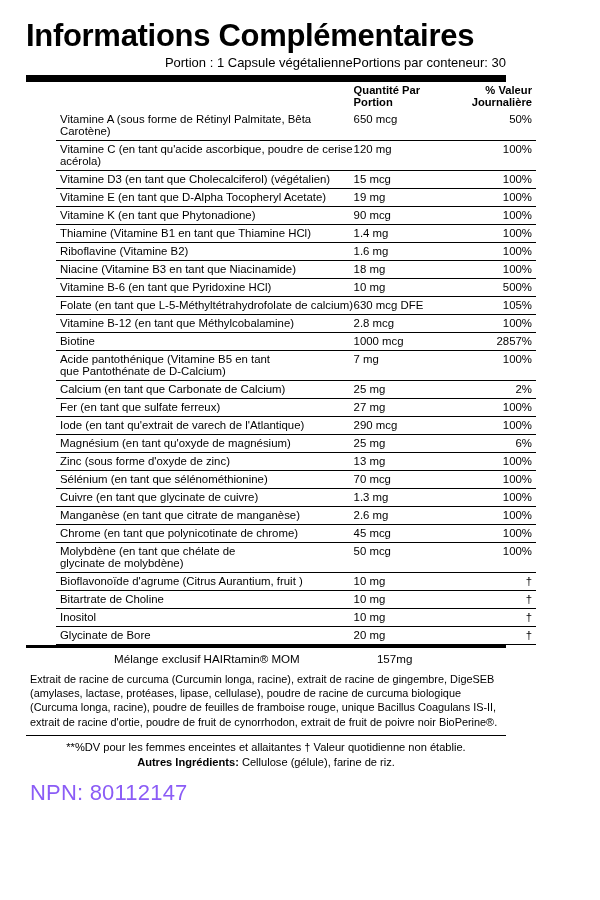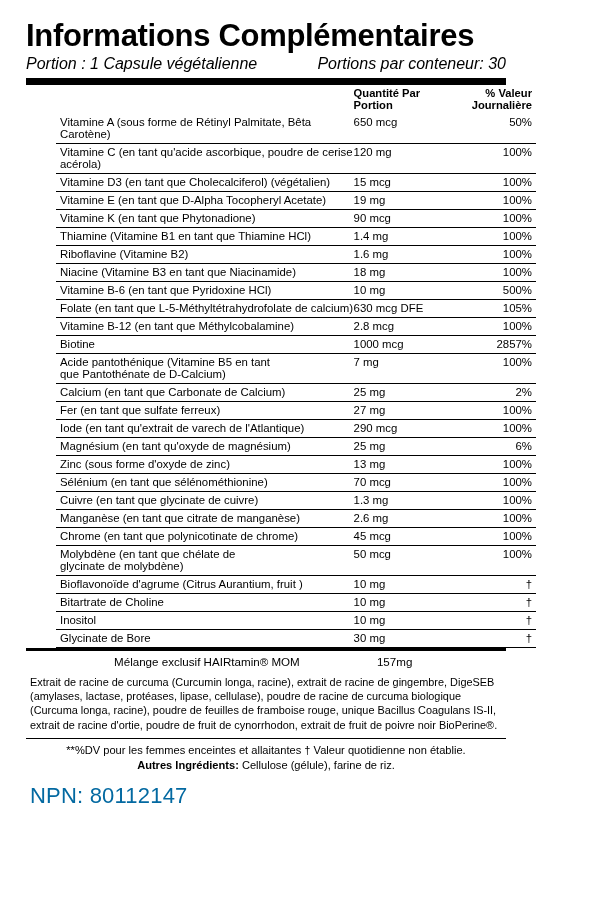--- a/index.html
+++ b/index.html
@@ -24,25 +24,24 @@
   .title {
     font-size: 31px;
     font-weight: bold;
     letter-spacing: -0.3px;
     line-height: 1.05;
     margin: 6px 0 2px 0;
     white-space: nowrap;
   }
   .serving-row {
     display: flex;
-    justify-content: space-between;
+    justify-content: flex-end;
     align-items: baseline;
-    font-size: 16px;
+    font-size: 13px;
     padding-bottom: 3px;
-    font-style: italic;
   }
   .rule-thick {
     border-top: 7px solid #000;
     margin-top: 2px;
   }
   .rule-med {
     border-top: 3.5px solid #000;
   }
   .rule-thin {
     border-top: 1px solid #000;
@@ -92,21 +91,21 @@
   }
   .footnotes {
     font-size: 11.1px;
     line-height: 1.35;
     padding: 4px 4px 0 4px;
     text-align: center;
   }
   .footnotes b { font-weight: bold; }
   .npn {
     font-size: 22px;
-    color: #0369a1;
+    color: #8b5cf6;
     padding: 10px 4px 0 4px;
     letter-spacing: 0.2px;
   }
 </style>
 </head>
 <body>
 
 <div class="panel">
 
   <div class="title">Informations Complémentaires</div>
@@ -250,21 +249,21 @@
           <td class="col-amt">10 mg</td>
           <td class="col-dv">†</td>
         </tr>
         <tr class="line">
           <td class="col-name">Inositol</td>
           <td class="col-amt">10 mg</td>
           <td class="col-dv">†</td>
         </tr>
         <tr class="line group-gap">
           <td class="col-name">Glycinate de Bore</td>
-          <td class="col-amt">30 mg</td>
+          <td class="col-amt">20 mg</td>
           <td class="col-dv">†</td>
         </tr>
       </tbody>
   </table>
 
   <div class="rule-med"></div>
   <div class="blend-row">
     <span class="blend-name">Mélange exclusif HAIRtamin® MOM</span>
     <span class="blend-amt">157mg</span>
   </div>

